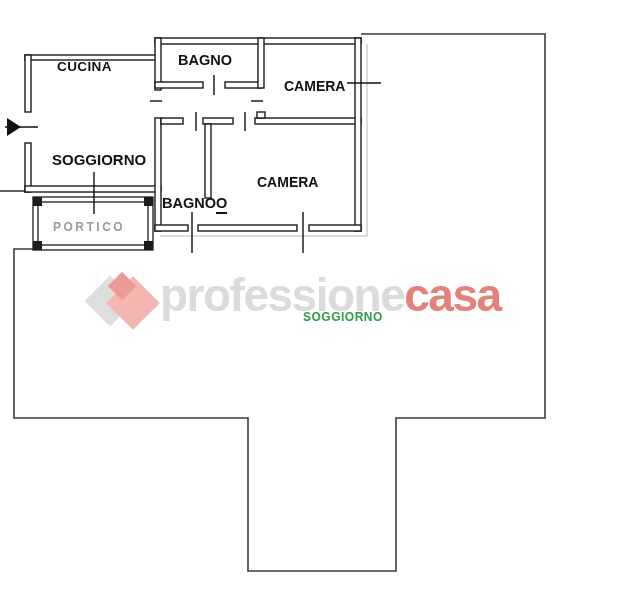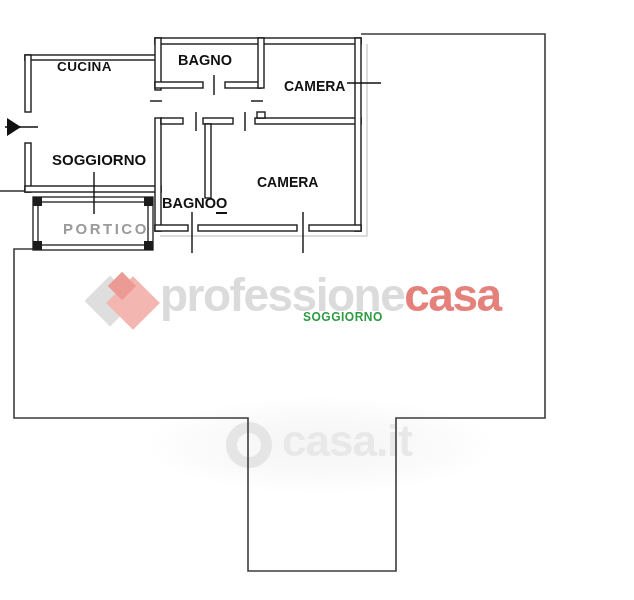--- a/index.html
+++ b/index.html
@@ -12,21 +12,21 @@
     position:absolute;z-index:3;font-weight:bold;color:#111;line-height:1;
     white-space:nowrap;
   }
   .lbl-cucina   {left:57px;  top:60px;  width:80px; font-size:13.5px;letter-spacing:.4px;}
   .lbl-bagno-top{left:178px; top:53px;  width:62px; font-size:14.5px;}
   .lbl-camera-top{left:284px;top:79px;  width:66px; font-size:14px;}
   .lbl-soggiorno{left:52px;  top:152px; width:98px; font-size:15px;}
   .lbl-bagno-mid{left:162px; top:196px; font-size:14.5px;text-align:left;}
   .lbl-bagno-mid .ul{border-bottom:2px solid #111;padding-bottom:1px;}
   .lbl-camera-mid{left:257px;top:175px; width:66px; font-size:14px;}
-  .lbl-portico  {left:63px;  top:221px; width:80px; font-size:15px;letter-spacing:2.5px;color:#9b9b9b;}
+  .lbl-portico  {left:53px;  top:221px; width:80px; font-size:12px;letter-spacing:2.5px;color:#9b9b9b;}
   .lbl-giardino {left:303px; top:311px; width:78px; font-size:12px;letter-spacing:.5px;color:#2e9b43;}
 
   
   .wm-agency-logo{position:absolute;left:88px;top:272px;width:72px;height:62px;z-index:1;}
   .wm-agency-logo .d{position:absolute;}
   .d-gray {left:4px; top:11px;width:36px;height:36px;background:#dedede;transform:rotate(45deg);}
   .d-pink {left:26px;top:12px;width:38px;height:38px;background:#f3b6b1;transform:rotate(45deg);}
   .d-small{left:24px;top:4px; width:20px;height:20px;background:#ec9b94;transform:rotate(45deg);}
   .wm-agency-text{
     position:absolute;left:160px;top:272px;z-index:1;font-weight:bold;
@@ -54,24 +54,20 @@
 
 <div class="stage">
 
   <div class="wm-agency-logo">
     <div class="d d-gray"></div>
     <div class="d d-pink"></div>
     <div class="d d-small"></div>
   </div>
   <div class="wm-agency-text"><span class="g">professione</span><span class="r">casa</span></div>
 
-  <div class="wm-portal">
-    <span class="wm-ring"></span>
-    <span class="wm-portal-text">casa.it</span>
-  </div>
 
   <svg class="plan-svg" width="634" height="600" viewBox="0 0 634 600">
 
     <g stroke="#3c3c3c" stroke-width="1.6" fill="none">
       <path d="M361 34 H545 V418 H396 V571 H248 V418 H14 V249 H33"></path>
       <path d="M0 191 H25"></path>
     </g>
 
     <path d="M367 44 V236 H160" stroke="#b8b8b8" stroke-width="1" fill="none"></path>
 

